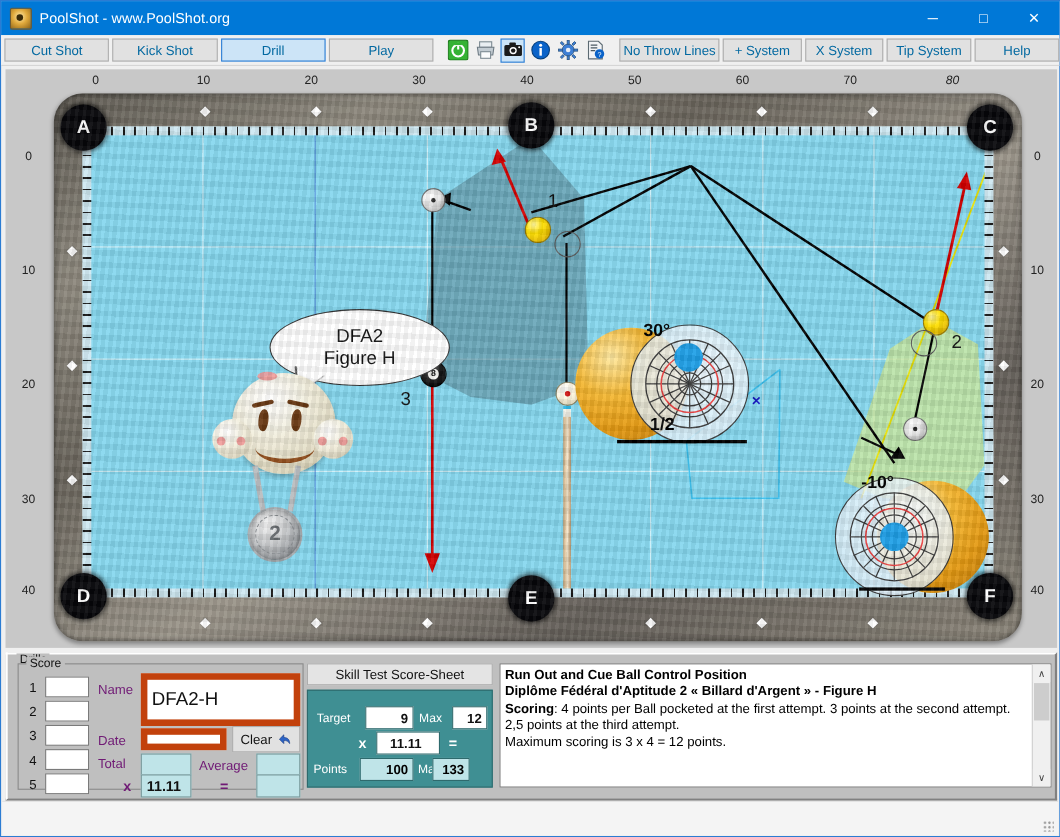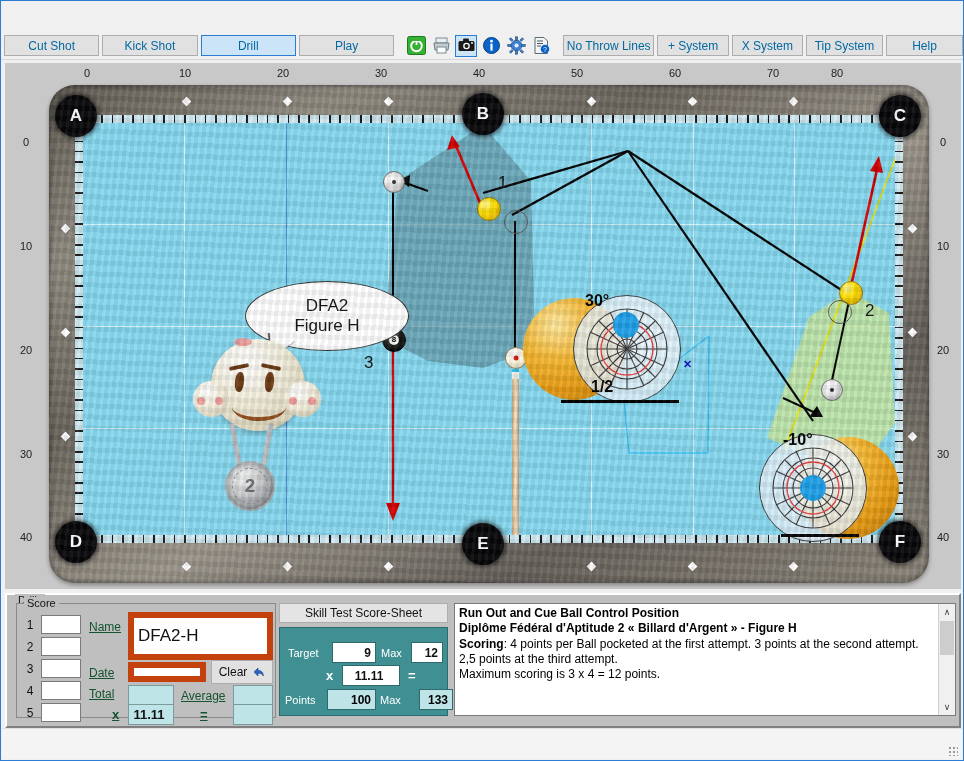--- a/index.html
+++ b/index.html
@@ -266,21 +266,21 @@
     position:absolute; left:9px; top:8px; width:258px; height:113px;
     background:#bfbfbf; border:1px solid #8a8a8a;
   }
   .rownum{
     position:absolute; font-size:12px; color:#111; width:14px; text-align:center;
   }
   .tinybox{
     position:absolute; width:40px; height:19px;
     background:#fff; border:1px solid #7a7a7a; box-sizing:border-box;
   }
-  .flabel{ position:absolute; font-size:12px; color:#14532d;text-decoration:underline; }
+  .flabel{ position:absolute; font-size:12px; color:#701a75; }
   .bigfield{
     position:absolute; background:#fff; border:6px solid #c2410c;
     box-sizing:border-box; font-size:17px; color:#111;
     padding-left:4px; display:flex; align-items:center;
   }
   .cyanfield{
     position:absolute; background:#bfe4e8; border:1px solid #7a9a9c;
     box-sizing:border-box; font-size:12px; color:#111;
     display:flex; align-items:center; justify-content:flex-end; padding-right:4px;
   }
@@ -344,20 +344,29 @@
     background-image:
       radial-gradient(circle, #9a9a9a 1px, transparent 1.2px);
     background-size:4px 4px;
   }
 </style>
 </head>
 <body>
 
 <div id="app">
 
+  <div id="titlebar">
+    <div id="title-icon"></div>
+    <div id="title-text">PoolShot - www.PoolShot.org</div>
+    <div id="winbtns">
+      <div class="winbtn">─</div>
+      <div class="winbtn">□</div>
+      <div class="winbtn">✕</div>
+    </div>
+  </div>
 
   <div id="toolbar">
     <div class="tbtn w100">Cut Shot</div>
     <div class="tbtn w100">Kick Shot</div>
     <div class="tbtn w100 sel">Drill</div>
     <div class="tbtn w100">Play</div>
 
     <div id="icongroup">
 
       <div class="iconbtn">
@@ -437,21 +446,21 @@
   <div id="tablewrap">
 
     <div class="axlabel" style="left:69px;  top:4px;">0</div>
     <div class="axlabel" style="left:167px; top:4px;">10</div>
     <div class="axlabel" style="left:265px; top:4px;">20</div>
     <div class="axlabel" style="left:363px; top:4px;">30</div>
     <div class="axlabel" style="left:461px; top:4px;">40</div>
     <div class="axlabel" style="left:559px; top:4px;">50</div>
     <div class="axlabel" style="left:657px; top:4px;">60</div>
     <div class="axlabel" style="left:755px; top:4px;">70</div>
-    <div class="axlabel" style="left:819px; top:4px;">80</div>
+    <div class="axlabel" style="left:848px; top:4px;font-style:italic;">80</div>
 
     <div class="axlabel" style="left:8px; top:73px;">0</div>
     <div class="axlabel" style="left:8px; top:177px;">10</div>
     <div class="axlabel" style="left:8px; top:281px;">20</div>
     <div class="axlabel" style="left:8px; top:385px;">30</div>
     <div class="axlabel" style="left:8px; top:468px;">40</div>
 
     <div class="axlabel" style="left:925px; top:73px;">0</div>
     <div class="axlabel" style="left:925px; top:177px;">10</div>
     <div class="axlabel" style="left:925px; top:281px;">20</div>
@@ -705,21 +714,21 @@
         <div class="tlabel" style="left:101px; top:19px;">Max</div>
         <div class="wfield" style="left:131px; top:14px; width:32px; height:21px;">12</div>
 
         <div class="opsym" style="left:46px; top:40px;">x</div>
         <div class="wfield" style="left:62px; top:37px; width:58px; height:21px; justify-content:center;">11.11</div>
         <div class="opsym" style="left:128px; top:40px;">=</div>
 
         <div class="tlabel" style="left:5px; top:66px;">Points</div>
         <div class="cfield" style="left:47px; top:61px; width:49px; height:21px;">100</div>
         <div class="tlabel" style="left:100px; top:66px;">Max</div>
-        <div class="cfield" style="left:139px; top:61px; width:34px; height:21px;padding-left:12px;">133</div>
+        <div class="cfield" style="left:113px; top:61px; width:34px; height:21px;padding-left:12px;">133</div>
       </div>
     </div>
 
     <div id="rulesbox">
       <div id="rulestext">
         <div style="font-weight:bold;">Run Out and Cue Ball Control Position</div>
         <div style="font-weight:bold;">Diplôme Fédéral d'Aptitude 2 « Billard d'Argent » - Figure H</div>
         <div><b>Scoring</b><span>: 4 points per Ball pocketed at the first attempt. 3 points at the second attempt. 2,5 points at the third attempt.</span></div>
         <div>Maximum scoring is 3 x 4 = 12 points.</div>
       </div>

